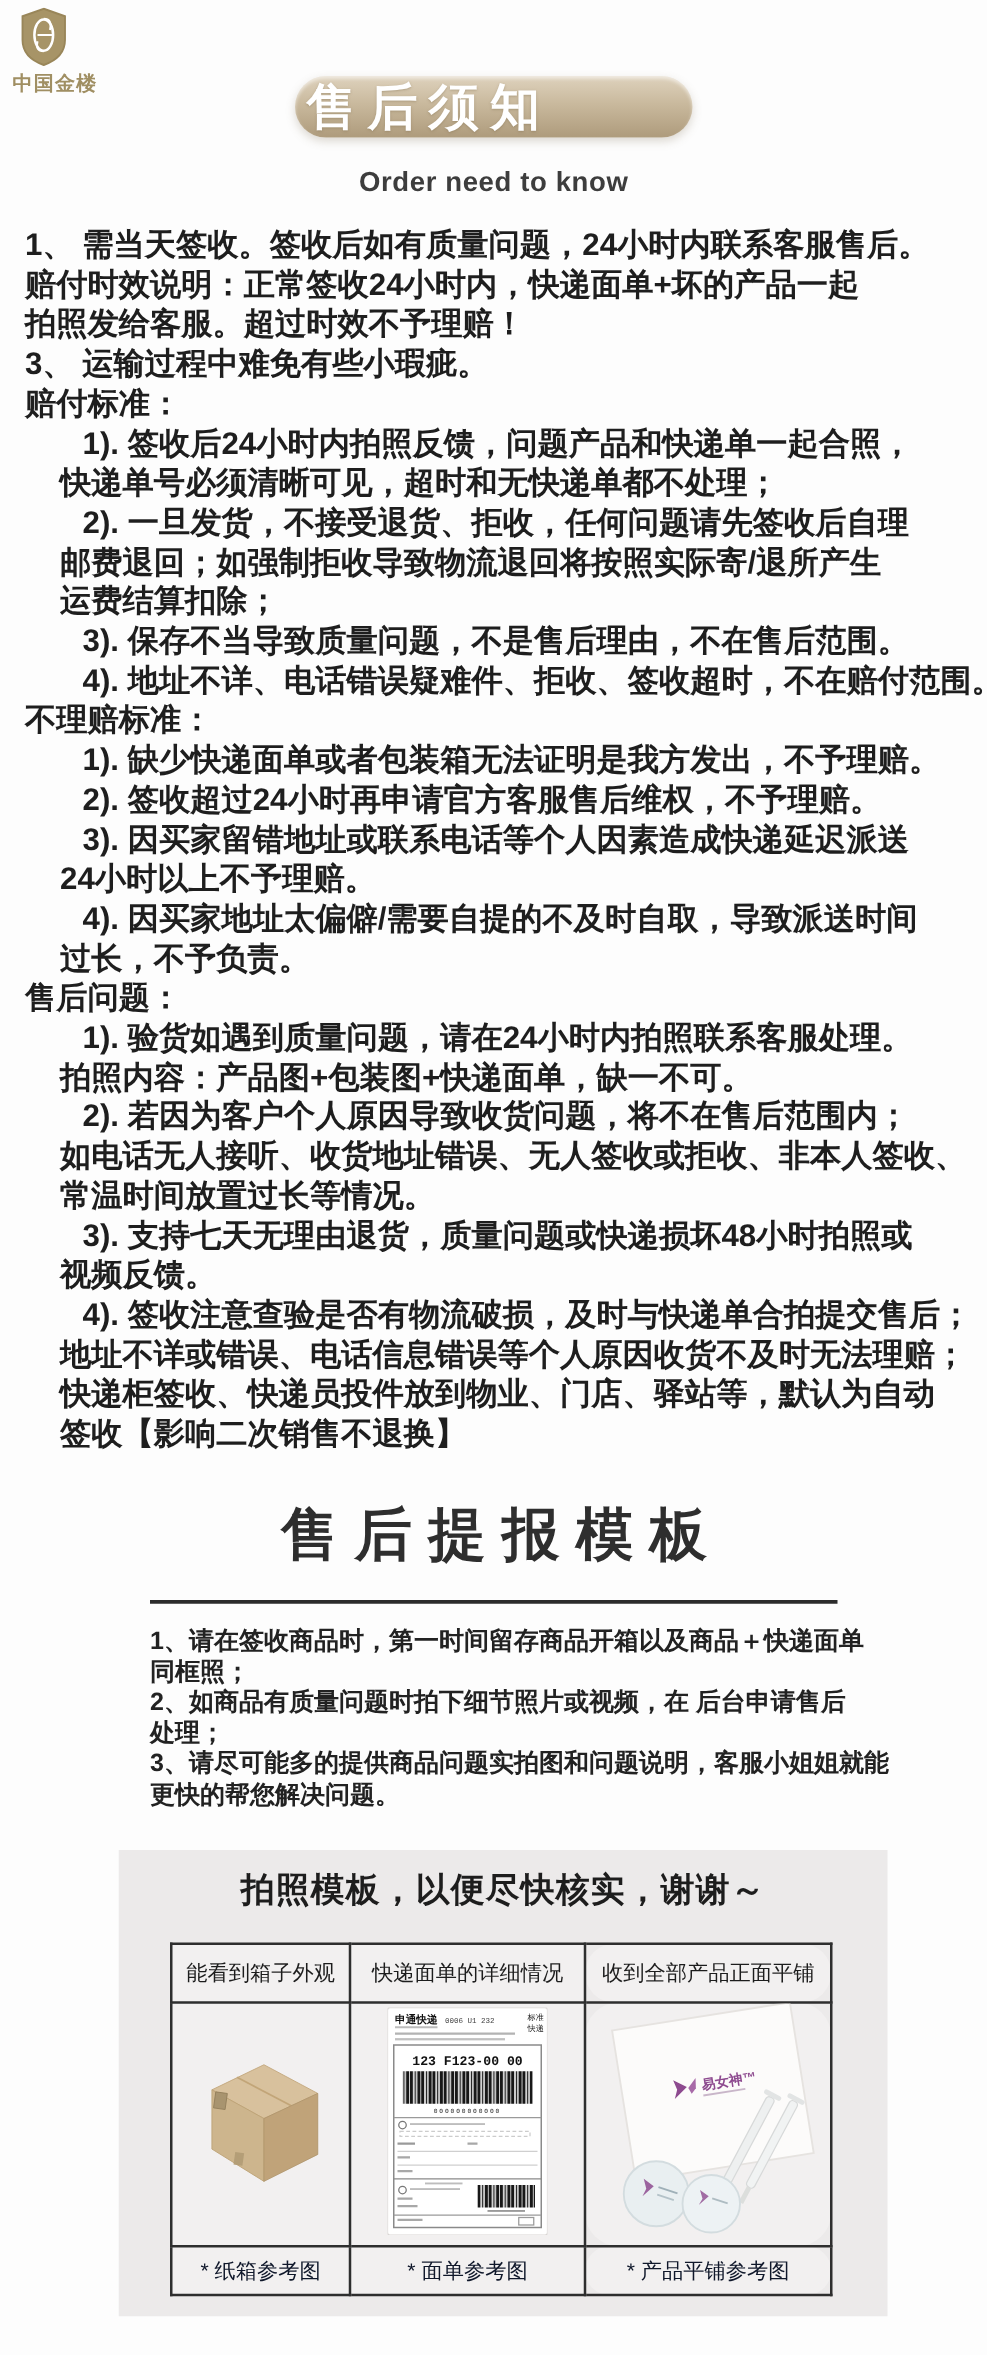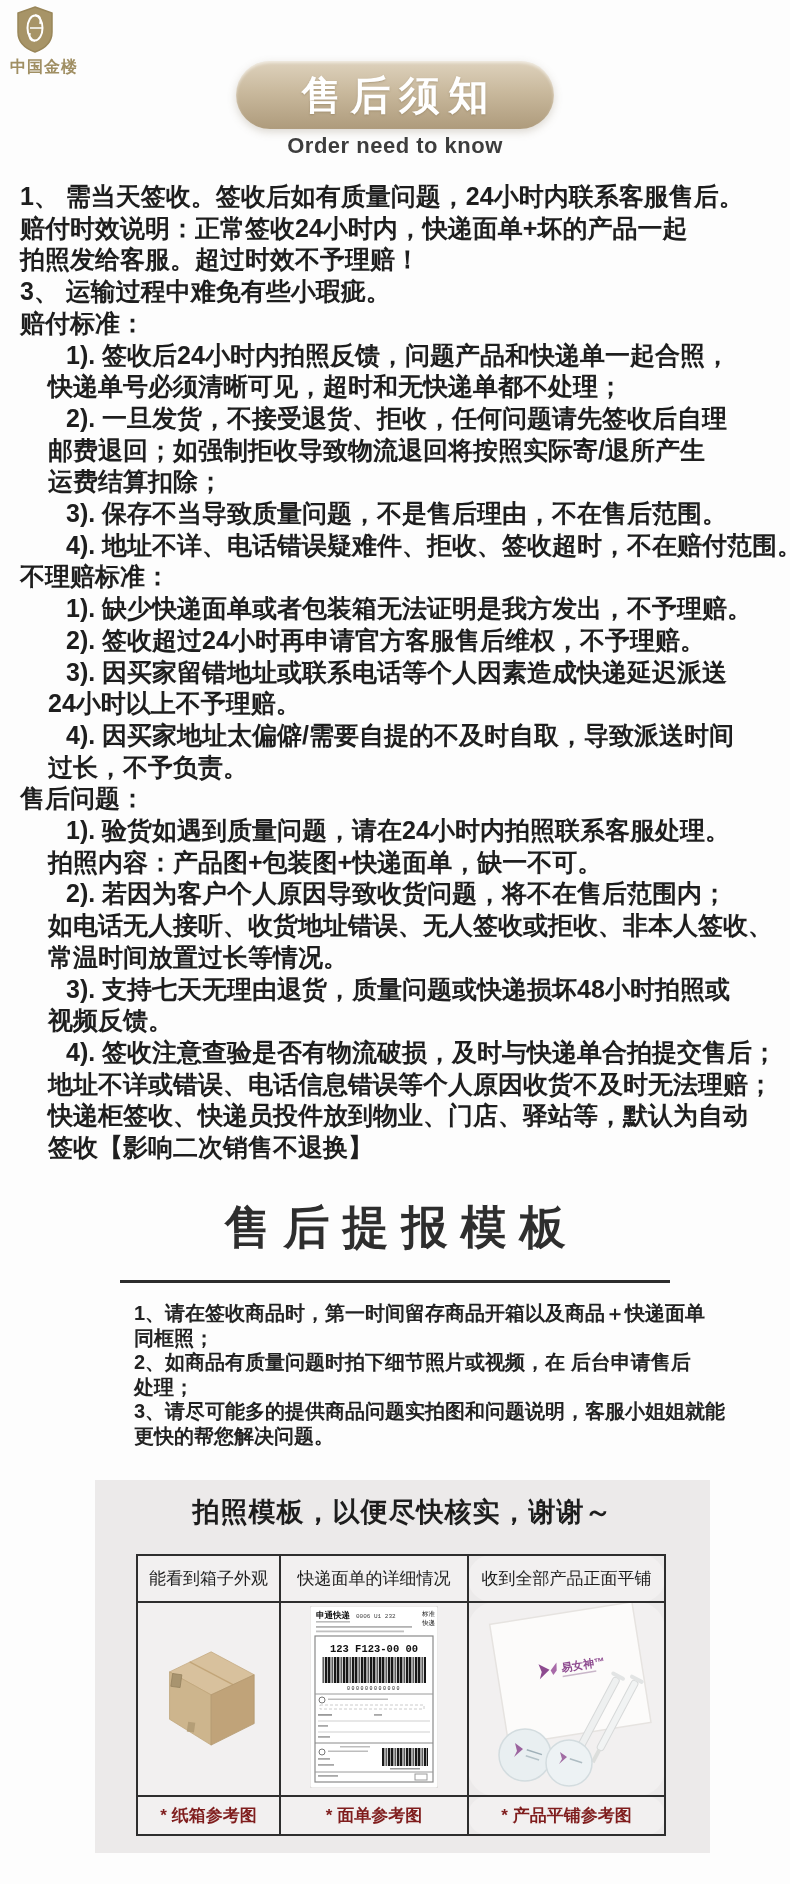--- a/index.html
+++ b/index.html
@@ -7,48 +7,48 @@
     position:relative;width:790px;height:1884px;margin:0 auto;
     background:#fdfdfd;overflow:hidden;
     font-family:"Liberation Sans", sans-serif;color:#1e1e1e;
   }
   
   .logo-block{position:absolute;left:10px;top:6px;width:90px;text-align:left;}
   .logo-shield{display:block;margin-left:6px;}
   .logo-text{margin-top:4px;font-size:16px;font-weight:700;color:#a08f63;letter-spacing:1px;}
   .banner{
     position:absolute;left:50%;top:61px;transform:translateX(-50%);
-    width:318px;height:68px;border-radius:35px;
+    width:318px;height:49px;border-radius:35px;
     background:linear-gradient(180deg,#ded2bd 0%,#c9b99d 45%,#ae9b7c 100%);
     box-shadow:0 3px 8px rgba(120,104,75,.25), inset 0 2px 3px rgba(255,255,255,.55);
-    display:flex;align-items:center;justify-content:center;
+    display:flex;align-items:center;justify-content:flex-start;
   }
   .banner-title{font-size:40px;font-weight:700;color:#ffffff;letter-spacing:9px;text-indent:9px;
     text-shadow:0 1px 2px rgba(130,112,80,.45);}
   .subtitle{position:absolute;left:0;top:133px;width:100%;text-align:center;
     font-size:22px;font-weight:700;color:#3d3d3d;letter-spacing:.5px;}
   
   .notice{position:absolute;left:0;top:181px;width:790px;padding-left:20px;box-sizing:border-box;}
   .nline{font-size:25px;font-weight:700;line-height:31.7px;white-space:nowrap;letter-spacing:0;}
   .nline.ind1{margin-left:46px;}
   .nline.ind2{margin-left:28px;}
   
   .report-title{position:absolute;left:0;top:1197px;width:100%;text-align:center;
     font-size:46px;font-weight:700;color:#2e2e2e;letter-spacing:13px;text-indent:13px;}
   .report-divider{position:absolute;left:120px;top:1280px;width:550px;height:3px;background:#2c2c2c;}
-  .report-lines{position:absolute;left:134px;top:1301px;width:600px;}
+  .report-lines{position:absolute;left:120px;top:1301px;width:600px;}
   .rline{font-size:20px;font-weight:700;line-height:24.6px;white-space:nowrap;color:#222;}
   
   .gray-box{position:absolute;left:95px;top:1480px;width:615px;height:373px;background:#eceaea;}
   .gray-title{margin:0;padding-top:14px;text-align:center;font-size:27px;font-weight:700;color:#1d1d1d;letter-spacing:1px;}
   table.guide{position:absolute;left:41px;top:74px;border-collapse:collapse;table-layout:fixed;}
   table.guide th,table.guide td{border:2px solid #2e2e2e;padding:0;text-align:center;vertical-align:middle;background:#f2f0f0;}
   table.guide th{height:45px;font-size:17px;font-weight:400;color:#1d1d1d;}
   td.img-cell{height:192px;}
-  td.cap-cell{height:37px;font-size:17px;font-weight:700;color:#7f1d1d;}
+  td.cap-cell{height:37px;font-size:17px;font-weight:400;color:#0f172a;}
   .c1{width:141px;} .c2{width:186px;} .c3{width:195px;border-radius:27px;}
   
   .wb-txt{font-family:"Liberation Mono", monospace;}
 </style>
 </head>
 <body>
 
 <div class="page">
 
   <div class="logo-block">

